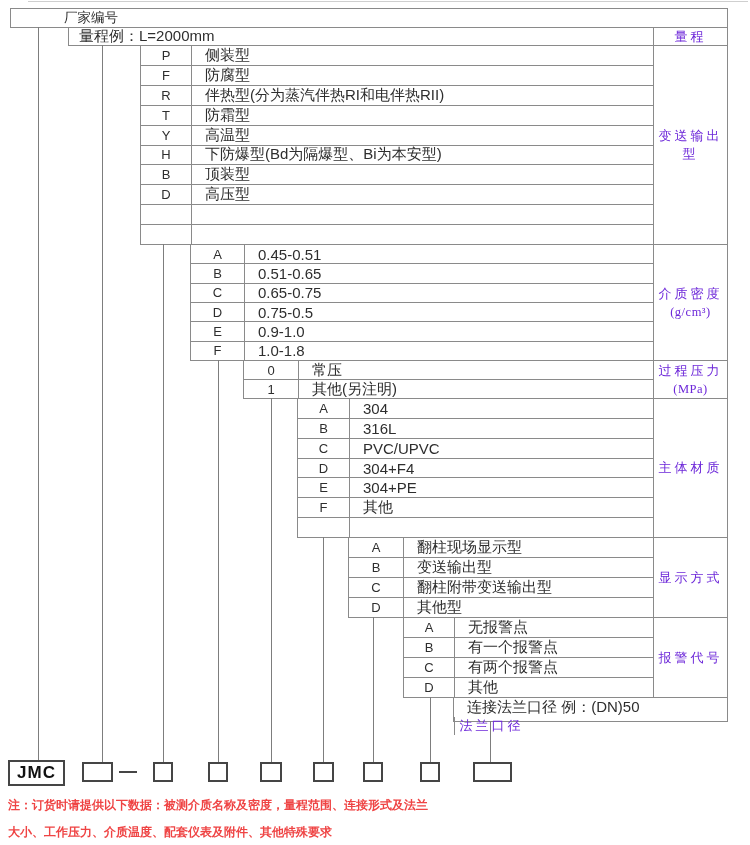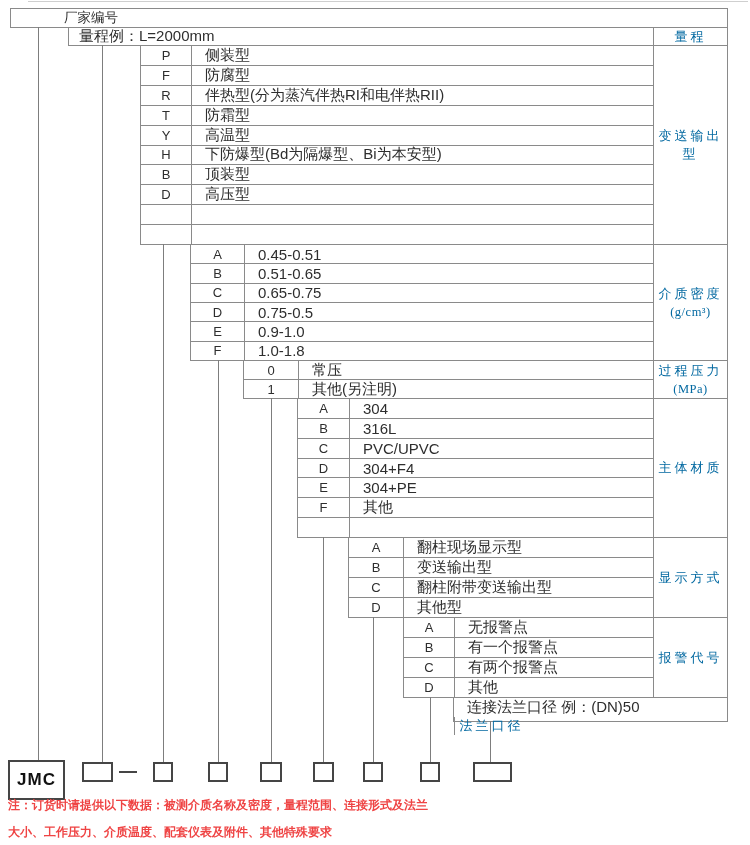--- a/index.html
+++ b/index.html
@@ -15,21 +15,21 @@
          display:flex;}
   .rows{flex:1;display:flex;flex-direction:column;min-width:0;}
   .row{flex:1;display:flex;border-bottom:1px solid var(--grid);min-height:0;}
   .row:last-child{border-bottom:none;}
   .code{width:var(--cw,50px);flex:none;border-right:1px solid var(--grid);
         display:flex;align-items:center;justify-content:center;font-size:13px;}
   .desc{flex:1;display:flex;align-items:center;padding-left:13px;font-size:15px;
         white-space:nowrap;overflow:hidden;}
   .side{width:73px;flex:none;border-left:1px solid var(--grid);
         display:flex;flex-direction:column;align-items:center;justify-content:center;
-        font-family:"Liberation Serif","DejaVu Serif",serif;font-size:13px;color:#0369a1;
+        font-family:"Liberation Serif","DejaVu Serif",serif;font-size:13px;color:#6d28d9;
         letter-spacing:3px;text-align:center;line-height:18px;}
   .side .sub{letter-spacing:0.5px;font-size:12.5px;}
   .side div:empty{display:none;}
   
   .vline{position:absolute;width:1px;background:#7d7d7d;}
   
   .mbox{position:absolute;box-sizing:border-box;border:2px solid var(--boxc);background:#fff;
         display:flex;align-items:center;justify-content:center;}
   .prefix{font-weight:bold;font-size:17px;letter-spacing:1px;color:#111;}
   .dash{position:absolute;background:var(--boxc);}
@@ -292,21 +292,21 @@
   <div class="vline" style="left:38px;top:27px;height:735px;"></div>
   <div class="vline" style="left:102px;top:45px;height:717px;"></div>
   <div class="vline" style="left:163px;top:244px;height:518px;"></div>
   <div class="vline" style="left:218px;top:360px;height:402px;"></div>
   <div class="vline" style="left:271px;top:398px;height:364px;"></div>
   <div class="vline" style="left:323px;top:537px;height:225px;"></div>
   <div class="vline" style="left:373px;top:617px;height:145px;"></div>
   <div class="vline" style="left:430px;top:697px;height:65px;"></div>
   <div class="vline" style="left:490px;top:721px;height:41px;"></div>
 
-  <div class="mbox" style="left:8px;top:760px;width:57px;height:40px;">
+  <div class="mbox" style="left:8px;top:760px;width:57px;height:26px;">
     <span class="prefix">JMC</span>
   </div>
   <div class="mbox" style="left:82px;top:762px;width:31px;height:20px;"></div>
   <div class="dash" style="left:119px;top:771px;width:18px;height:2px;"></div>
   <div class="mbox" style="left:153px;top:762px;width:20px;height:20px;"></div>
   <div class="mbox" style="left:208px;top:762px;width:20px;height:20px;"></div>
   <div class="mbox" style="left:260px;top:762px;width:22px;height:20px;"></div>
   <div class="mbox" style="left:313px;top:762px;width:21px;height:20px;"></div>
   <div class="mbox" style="left:363px;top:762px;width:20px;height:20px;"></div>
   <div class="mbox" style="left:420px;top:762px;width:20px;height:20px;"></div>

